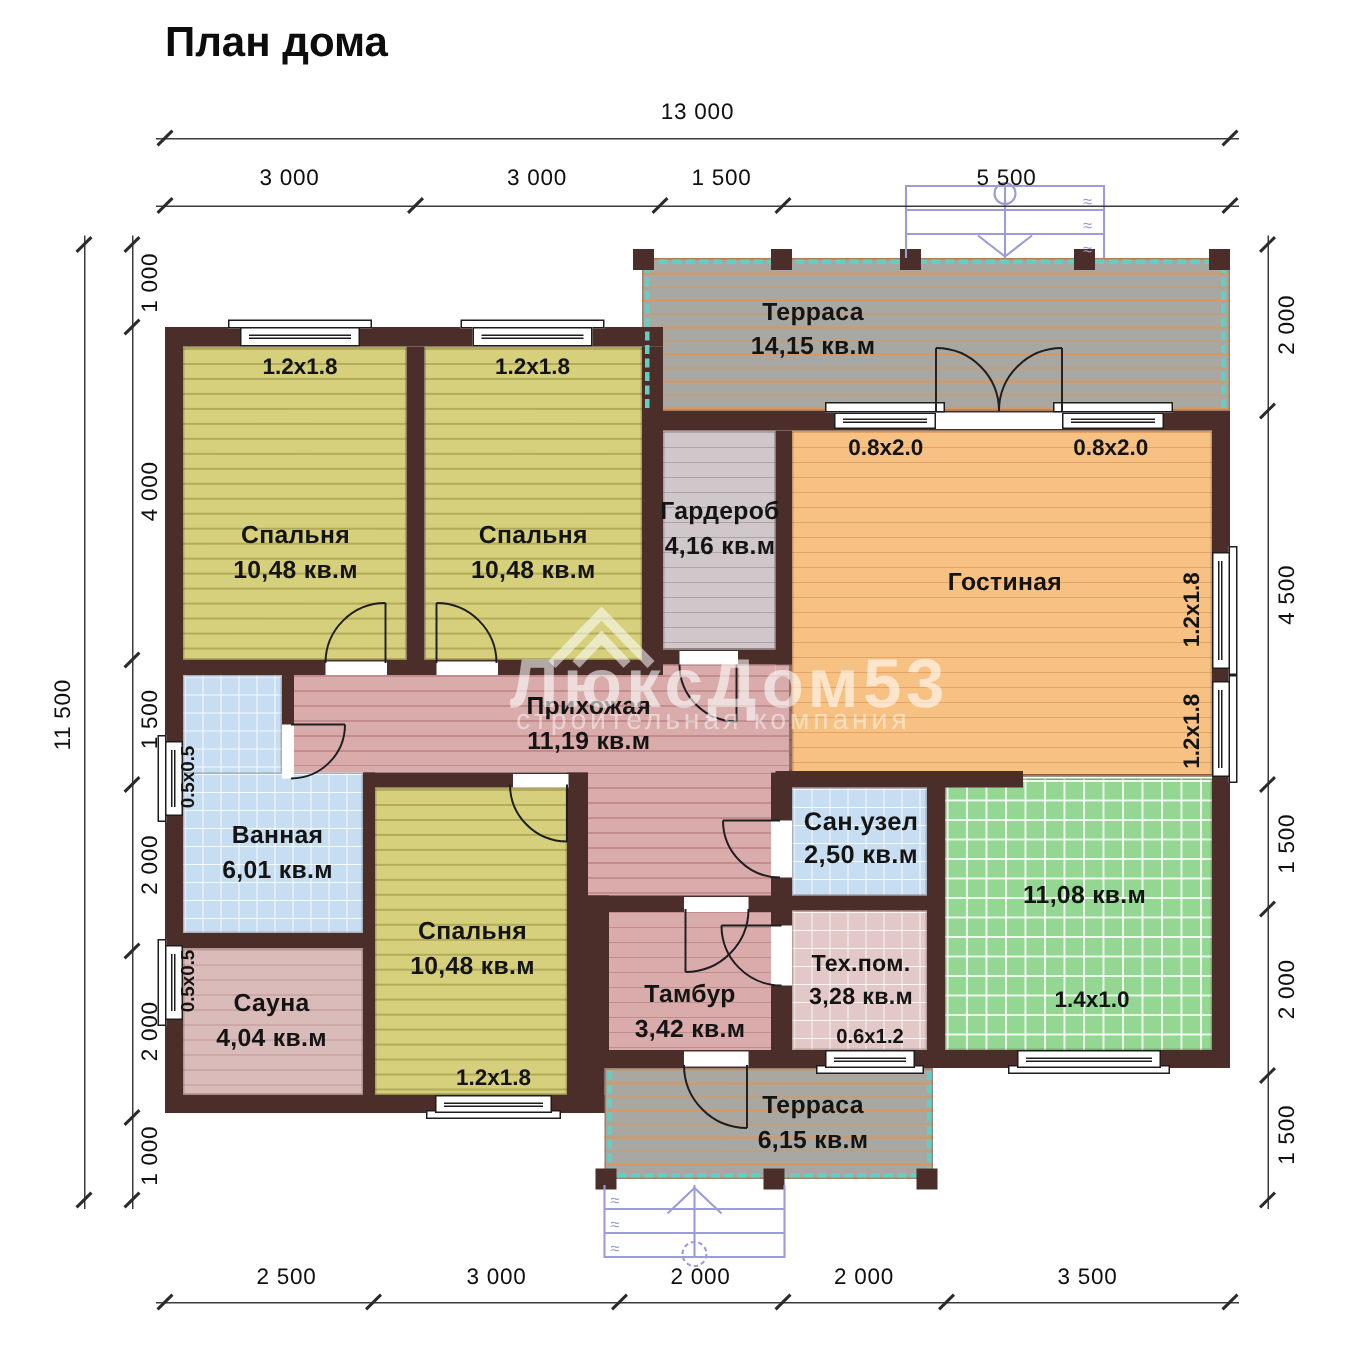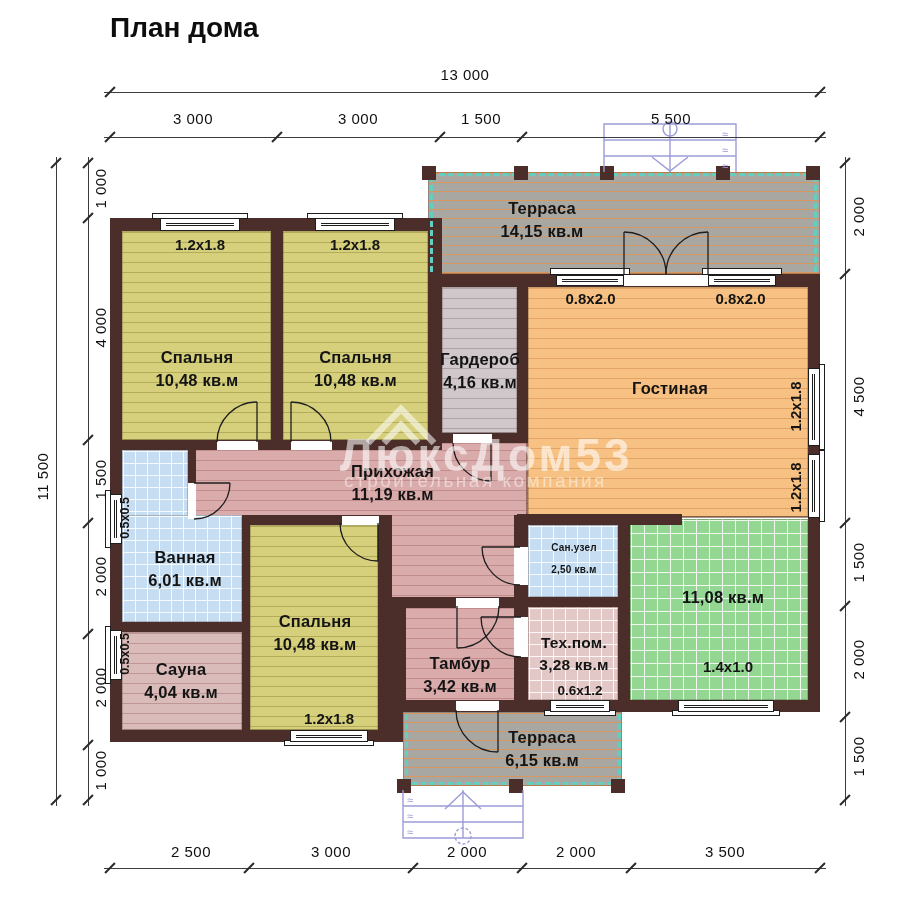--- a/index.html
+++ b/index.html
@@ -176,21 +176,21 @@
       <div>14,15 кв.м</div>
     </div>
     <div class="abs room-label" style="left:122px;top:346px;width:150px;">
       <div>Спальня</div>
       <div>10,48 кв.м</div>
     </div>
     <div class="abs room-label" style="left:282px;top:346px;width:147px;">
       <div>Спальня</div>
       <div>10,48 кв.м</div>
     </div>
-    <div class="abs room-label" style="left:432px;top:348px;width:96px;">
+    <div class="abs room-label" style="left:432px;top:330px;width:96px;">
       <div>Гардероб</div>
       <div>4,16 кв.м</div>
     </div>
     <div class="abs room-label" style="left:595px;top:377px;width:150px;">
       <div>Гостиная</div>
     </div>
     <div class="abs room-label" style="left:330px;top:460px;width:125px;">
       <div>Прихожая</div>
       <div>11,19 кв.м</div>
     </div>
@@ -203,21 +203,21 @@
       <div>4,04 кв.м</div>
     </div>
     <div class="abs room-label" style="left:252px;top:610px;width:126px;">
       <div>Спальня</div>
       <div>10,48 кв.м</div>
     </div>
     <div class="abs room-label" style="left:404px;top:652px;width:112px;">
       <div>Тамбур</div>
       <div>3,42 кв.м</div>
     </div>
-    <div class="abs room-label" style="left:528px;top:537px;width:92px;font-size:10px;line-height:22px;">
+    <div class="abs room-label" style="left:528px;top:537px;width:92px;font-size:17px;line-height:22px;">
       <div>Сан.узел</div>
       <div>2,50 кв.м</div>
     </div>
     <div class="abs room-label" style="left:526px;top:632px;width:96px;font-size:15.5px;line-height:22px;">
       <div>Тех.пом.</div>
       <div>3,28 кв.м</div>
     </div>
     <div class="abs room-label" style="left:650px;top:586px;width:146px;">
       <div>11,08 кв.м</div>
     </div>

